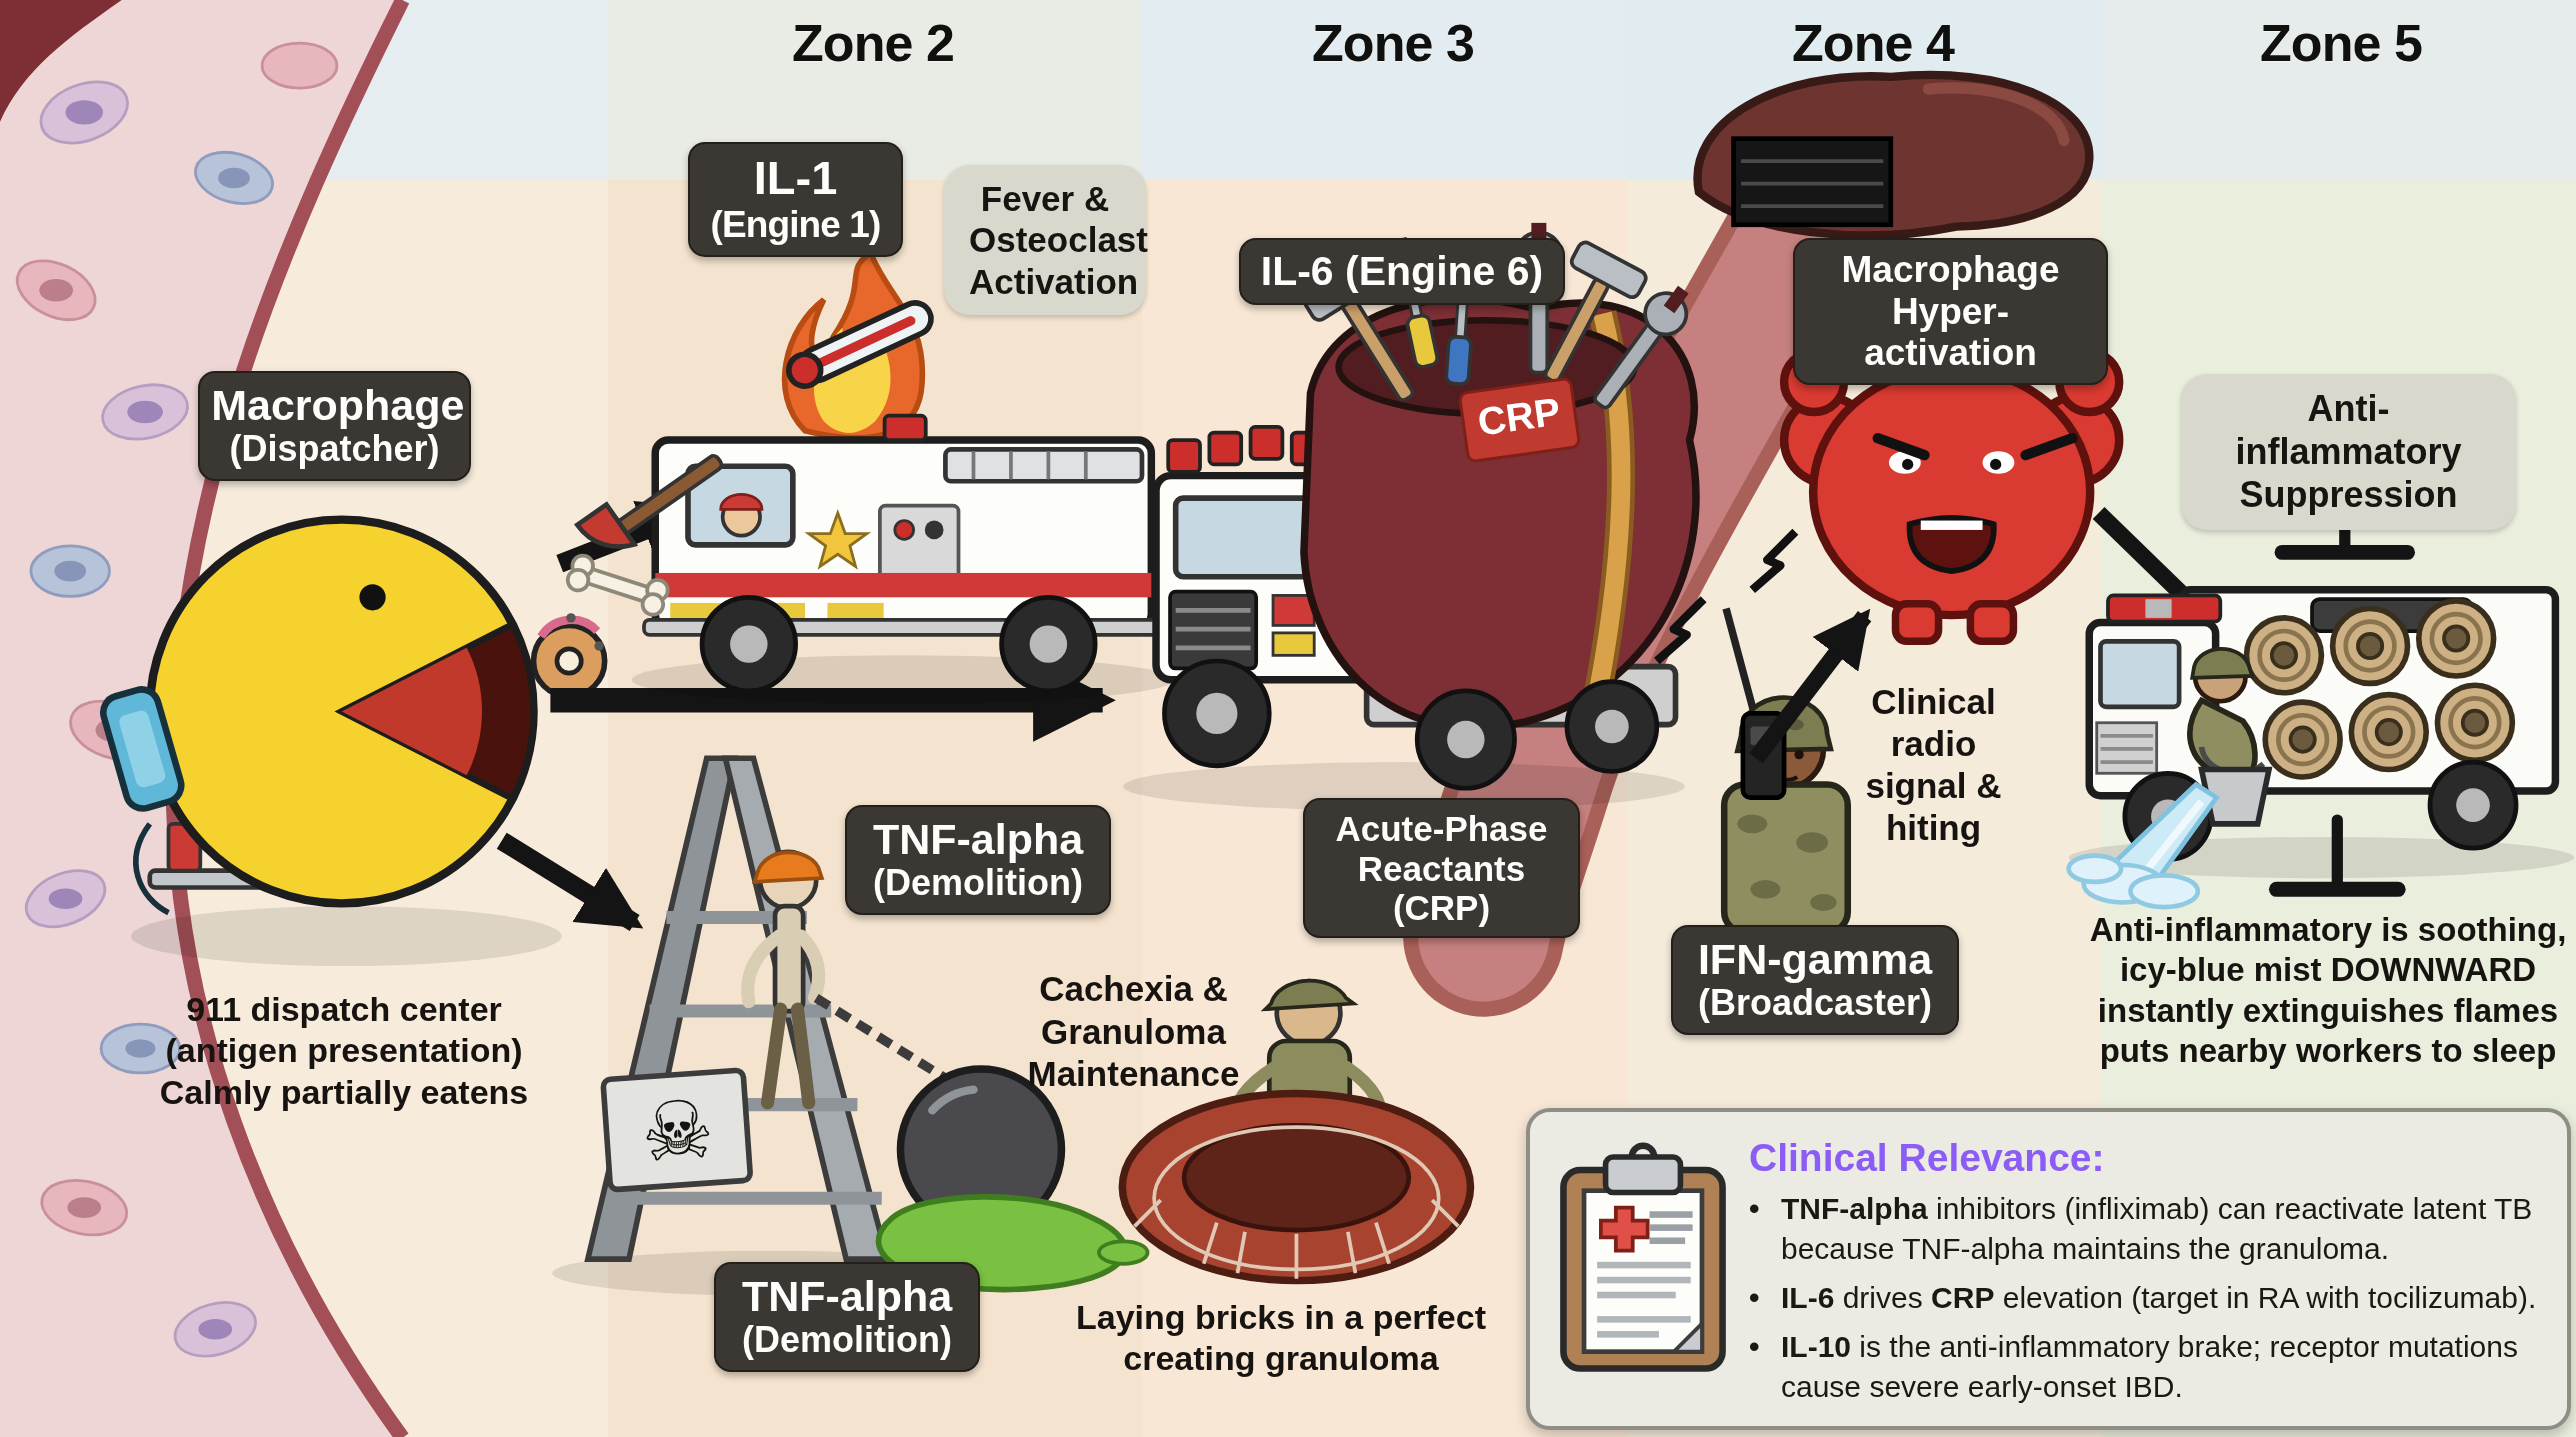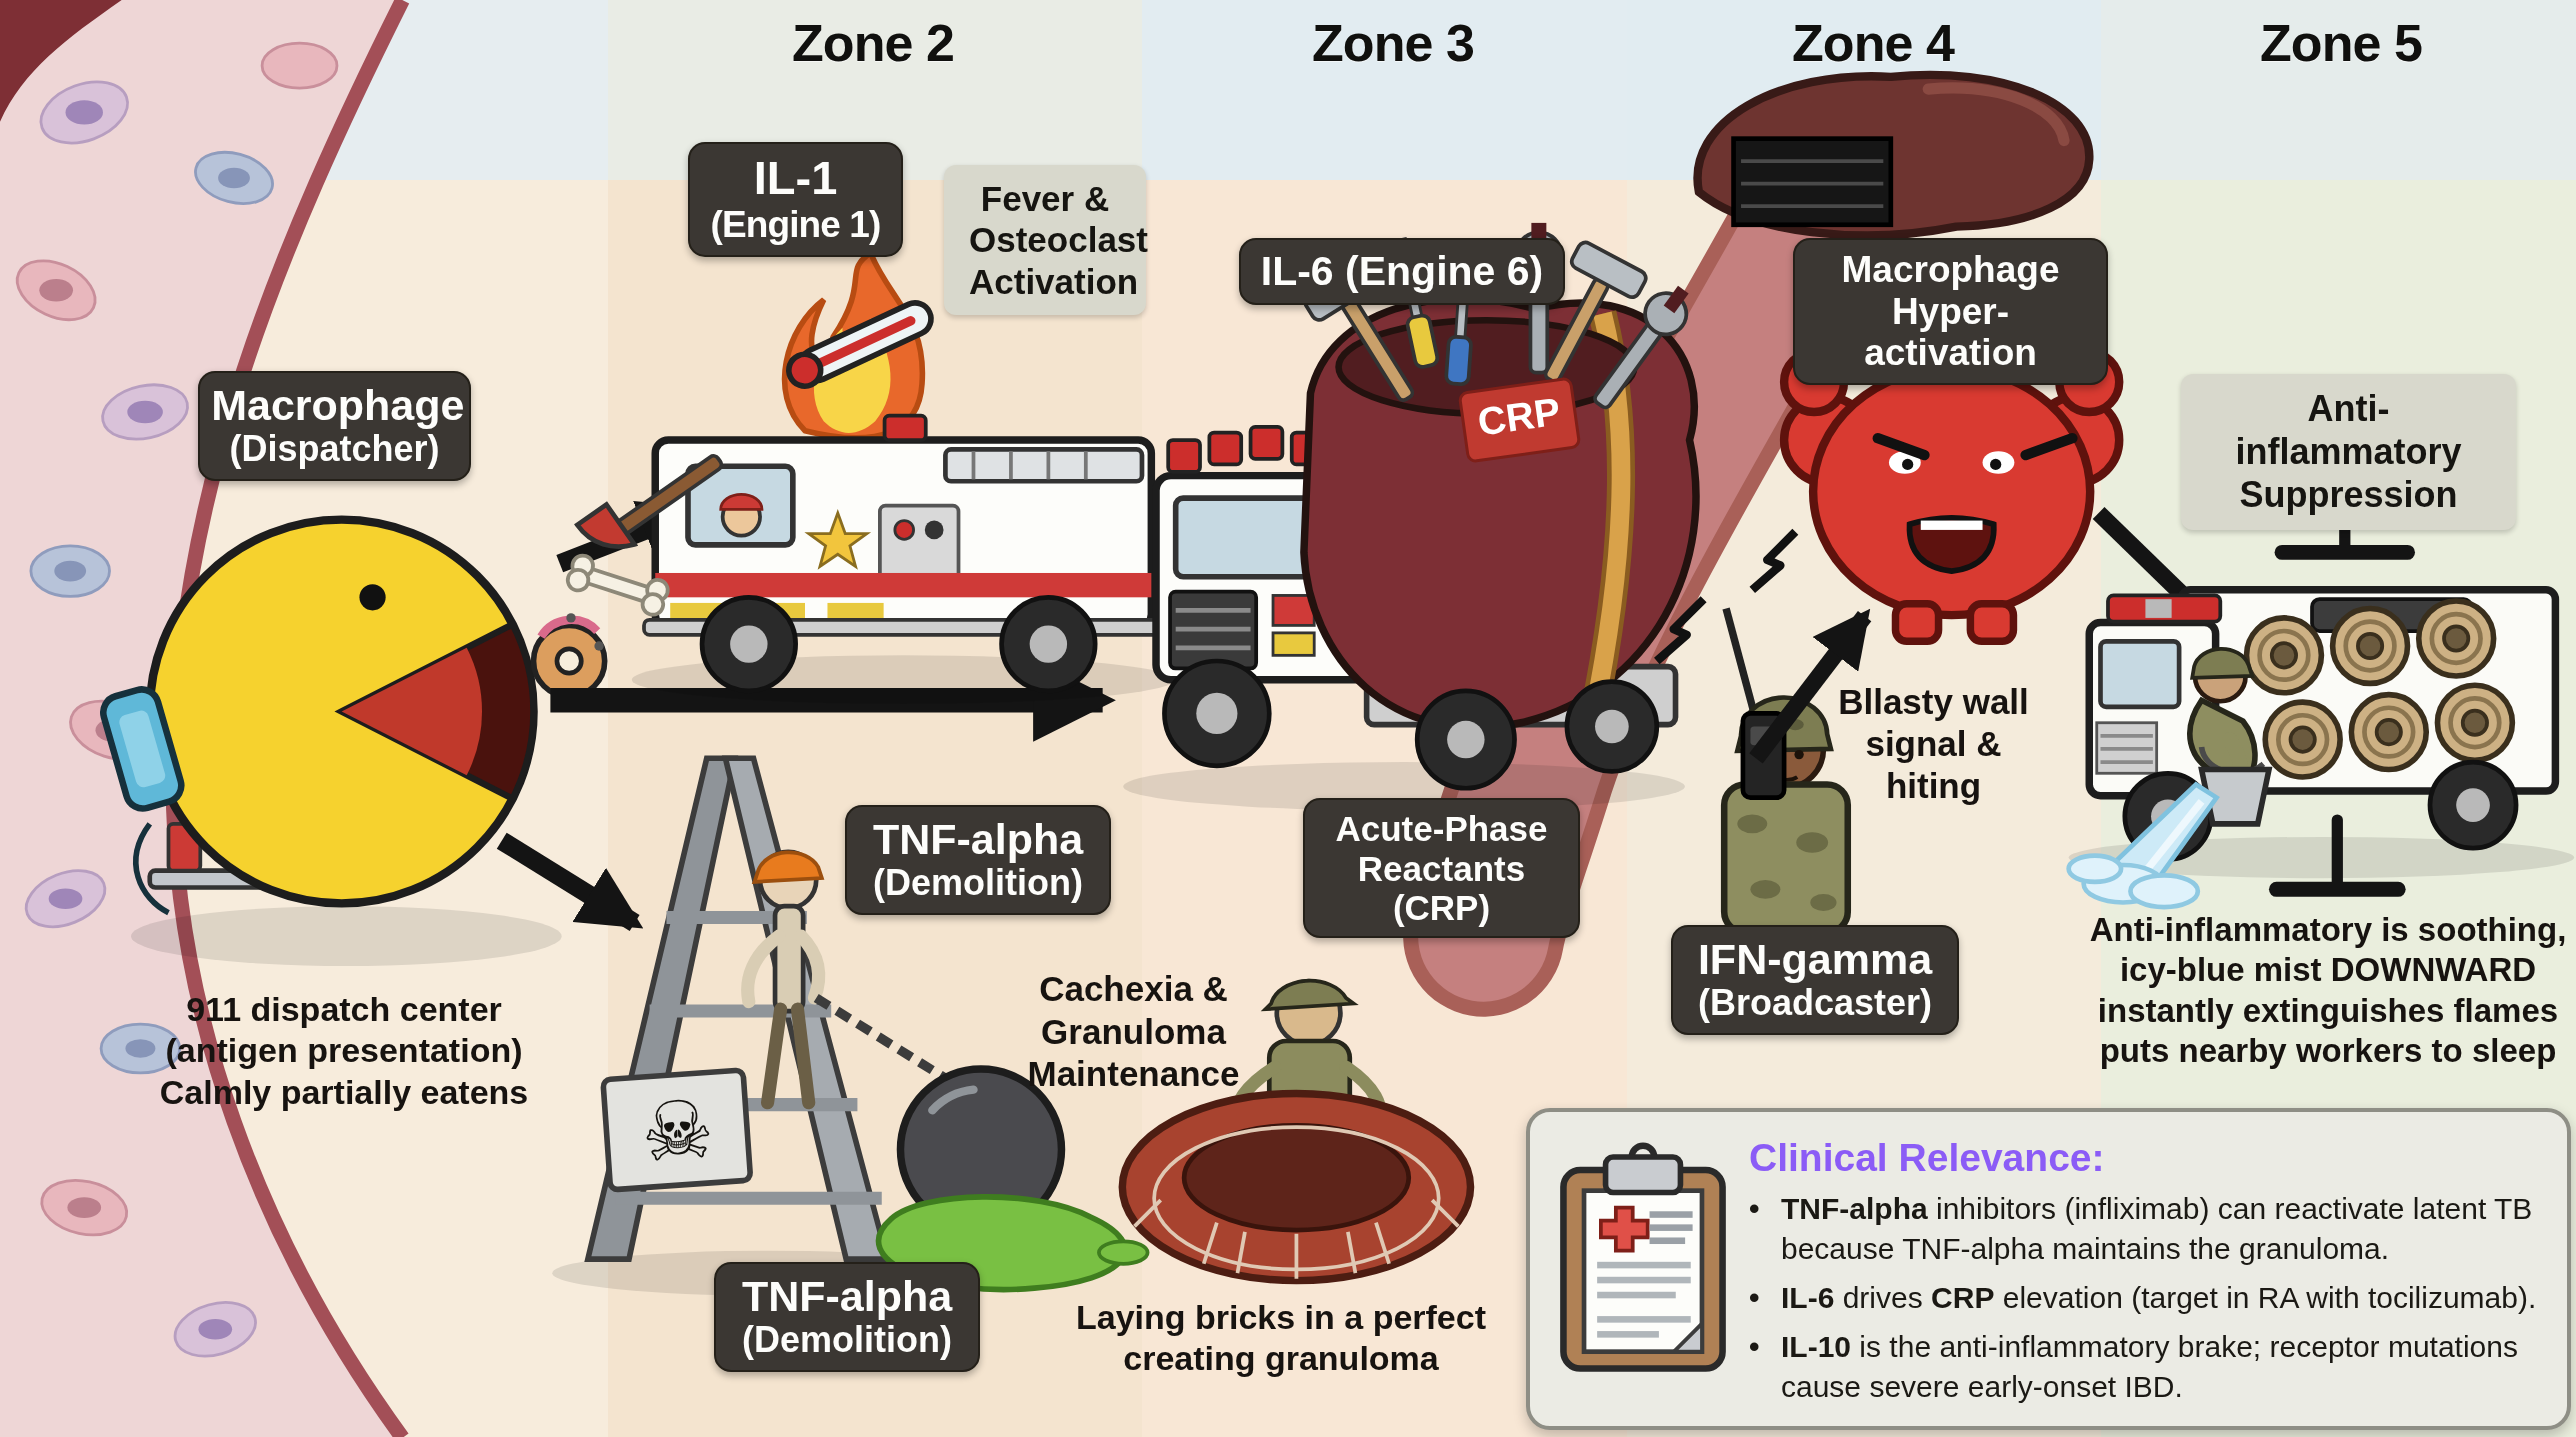--- a/index.html
+++ b/index.html
@@ -9,21 +9,21 @@
   .sky{position:absolute;top:0;height:180px;}
   svg.art{position:absolute;left:0;top:0;z-index:2;}
   .txt{position:absolute;z-index:5;}
   .zone{font-weight:700;font-size:52px;color:#10100e;transform:translateX(-50%);
         letter-spacing:-0.9px;text-shadow:0 0.9px 0 rgba(255,255,255,.6);}
   .chip-dark{background:#3b3733;border:2.8px solid #242019;border-radius:17px;color:#fdfdfb;
         text-align:center;font-weight:700;box-shadow:0 3.7px 7.5px rgba(0,0,0,.28);
         padding:9.4px 11.2px;box-sizing:border-box;}
   .chip-dark .t{font-size:43px;line-height:1.08;}
   .chip-dark .s{font-size:36px;line-height:1.12;}
-  .chip-grey{background:#d8d8cc;border-radius:12px;color:#161511;text-align:center;
+  .chip-grey{background:#d8d8cc;border-radius:26px;color:#161511;text-align:center;
         font-weight:700;padding:13px 25px;box-sizing:border-box;
         box-shadow:0 2.8px 5.6px rgba(0,0,0,.18);}
   .cap{color:#171310;font-weight:700;text-align:center;}
   .crp-tag{background:#c03a30;border:3.7px solid #7e1f18;border-radius:9.4px;color:#fff;
         font-weight:700;font-size:39px;text-align:center;line-height:60px;
         transform:rotate(-8deg);}
   .skull{font-size:81px;color:#15130f;text-align:center;transform:rotate(-4deg);}
   .clinical{background:#ebebe4;border:4.7px solid #8e8e85;border-radius:24px;
         box-shadow:0 5.6px 13px rgba(0,0,0,.22);box-sizing:border-box;}
   .clin-title{font-weight:700;font-size:39px;color:#8b5cf6;margin:24px 0 9.4px 219px;}
@@ -431,21 +431,21 @@
 <div class="txt cap" style="left:1075px;top:1297px;width:412px;font-size:34px;line-height:1.22;">
   <div>Laying bricks in a perfect</div>
   <div>creating granuloma</div>
 </div>
 
 <div class="txt chip-dark" style="left:1793px;top:238px;width:315px;">
   <div class="s" style="font-size:37px;">Macrophage</div>
   <div class="s" style="font-size:37px;">Hyper-activation</div>
 </div>
 <div class="txt cap" style="left:1825px;top:681px;width:217px;font-size:35px;line-height:1.2;">
-  <div>Bllasty wall</div>
+  <div>Clinical radio</div>
   <div>signal &amp;</div>
   <div>hiting</div>
 </div>
 <div class="txt chip-dark" style="left:1671px;top:925px;width:288px;">
   <div class="t">IFN-gamma</div>
   <div class="s">(Broadcaster)</div>
 </div>
 
 <div class="txt chip-grey" style="left:2181px;top:374px;width:335px;font-size:36px;line-height:1.2;">
   <div>Anti-inflammatory</div>

